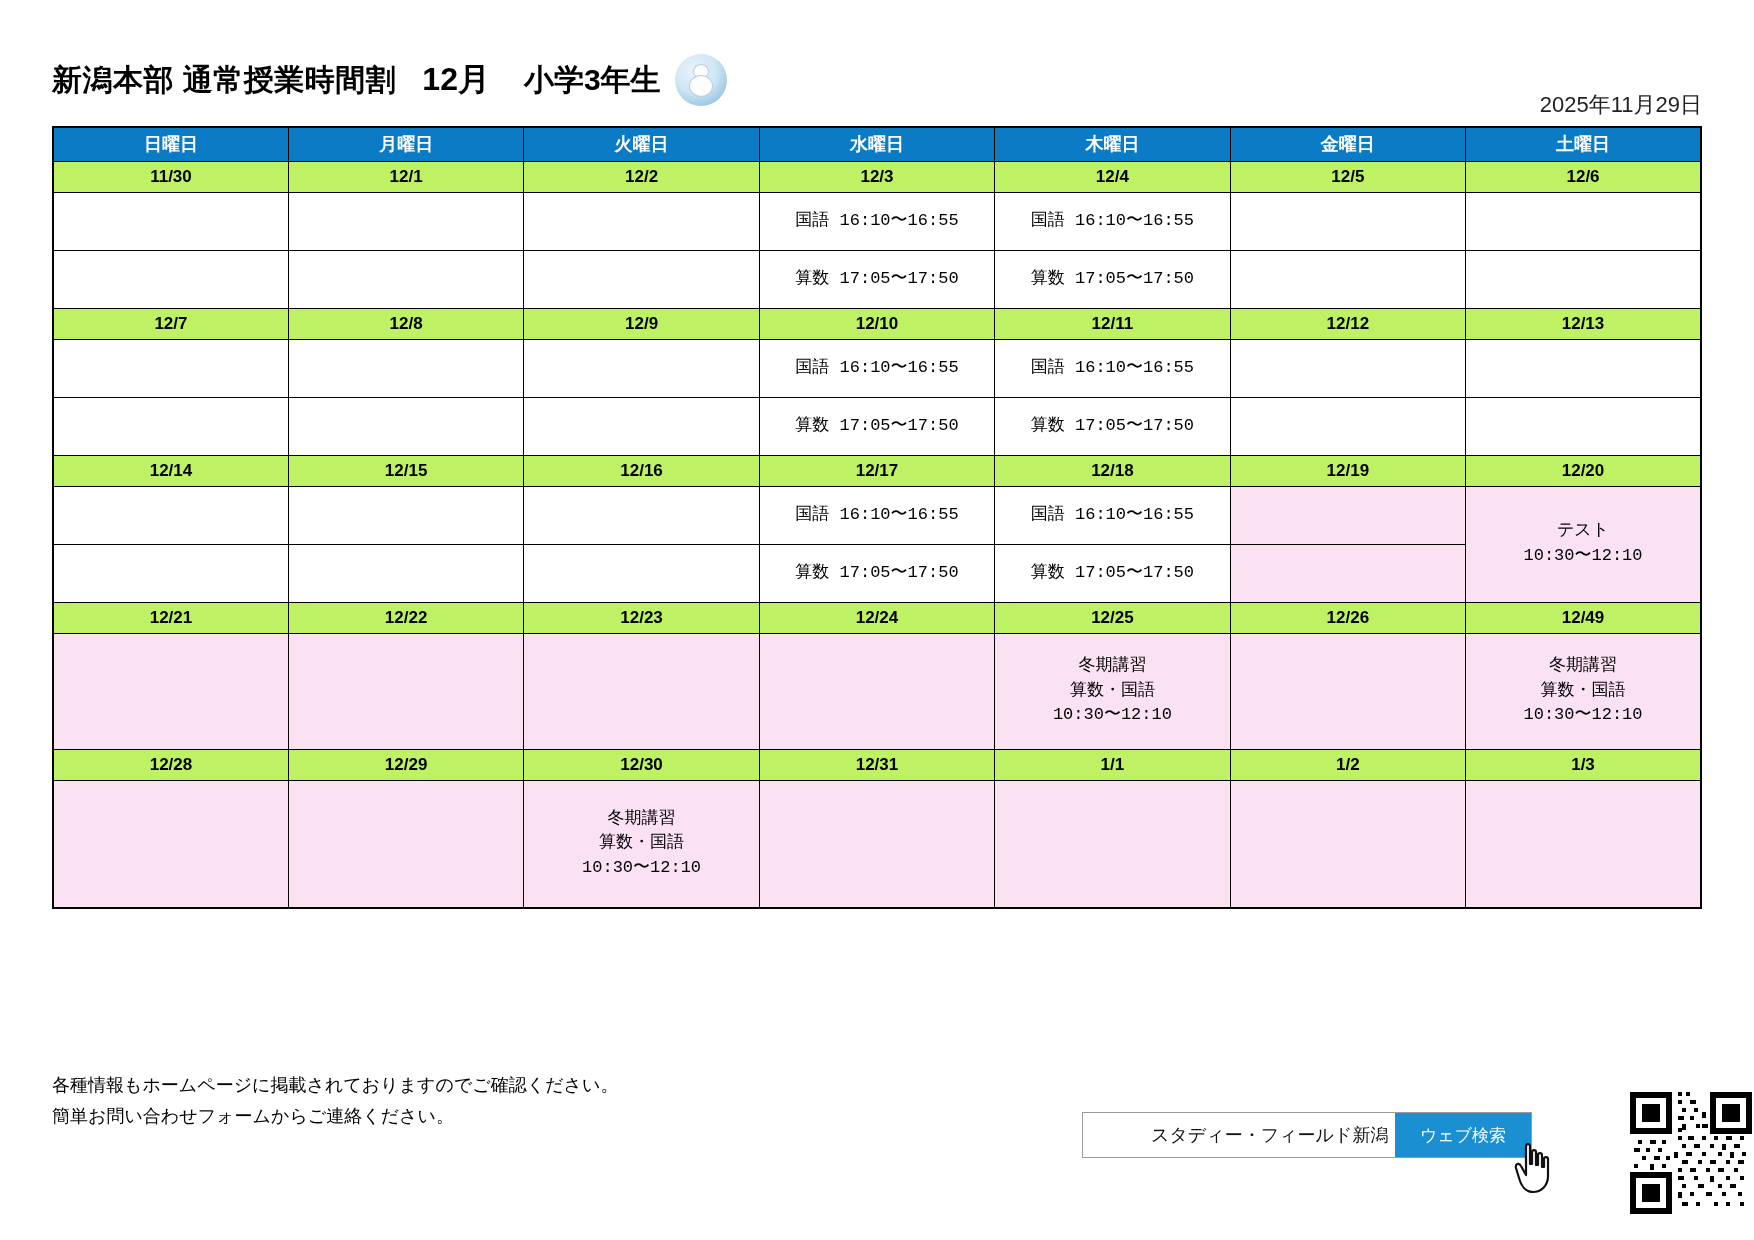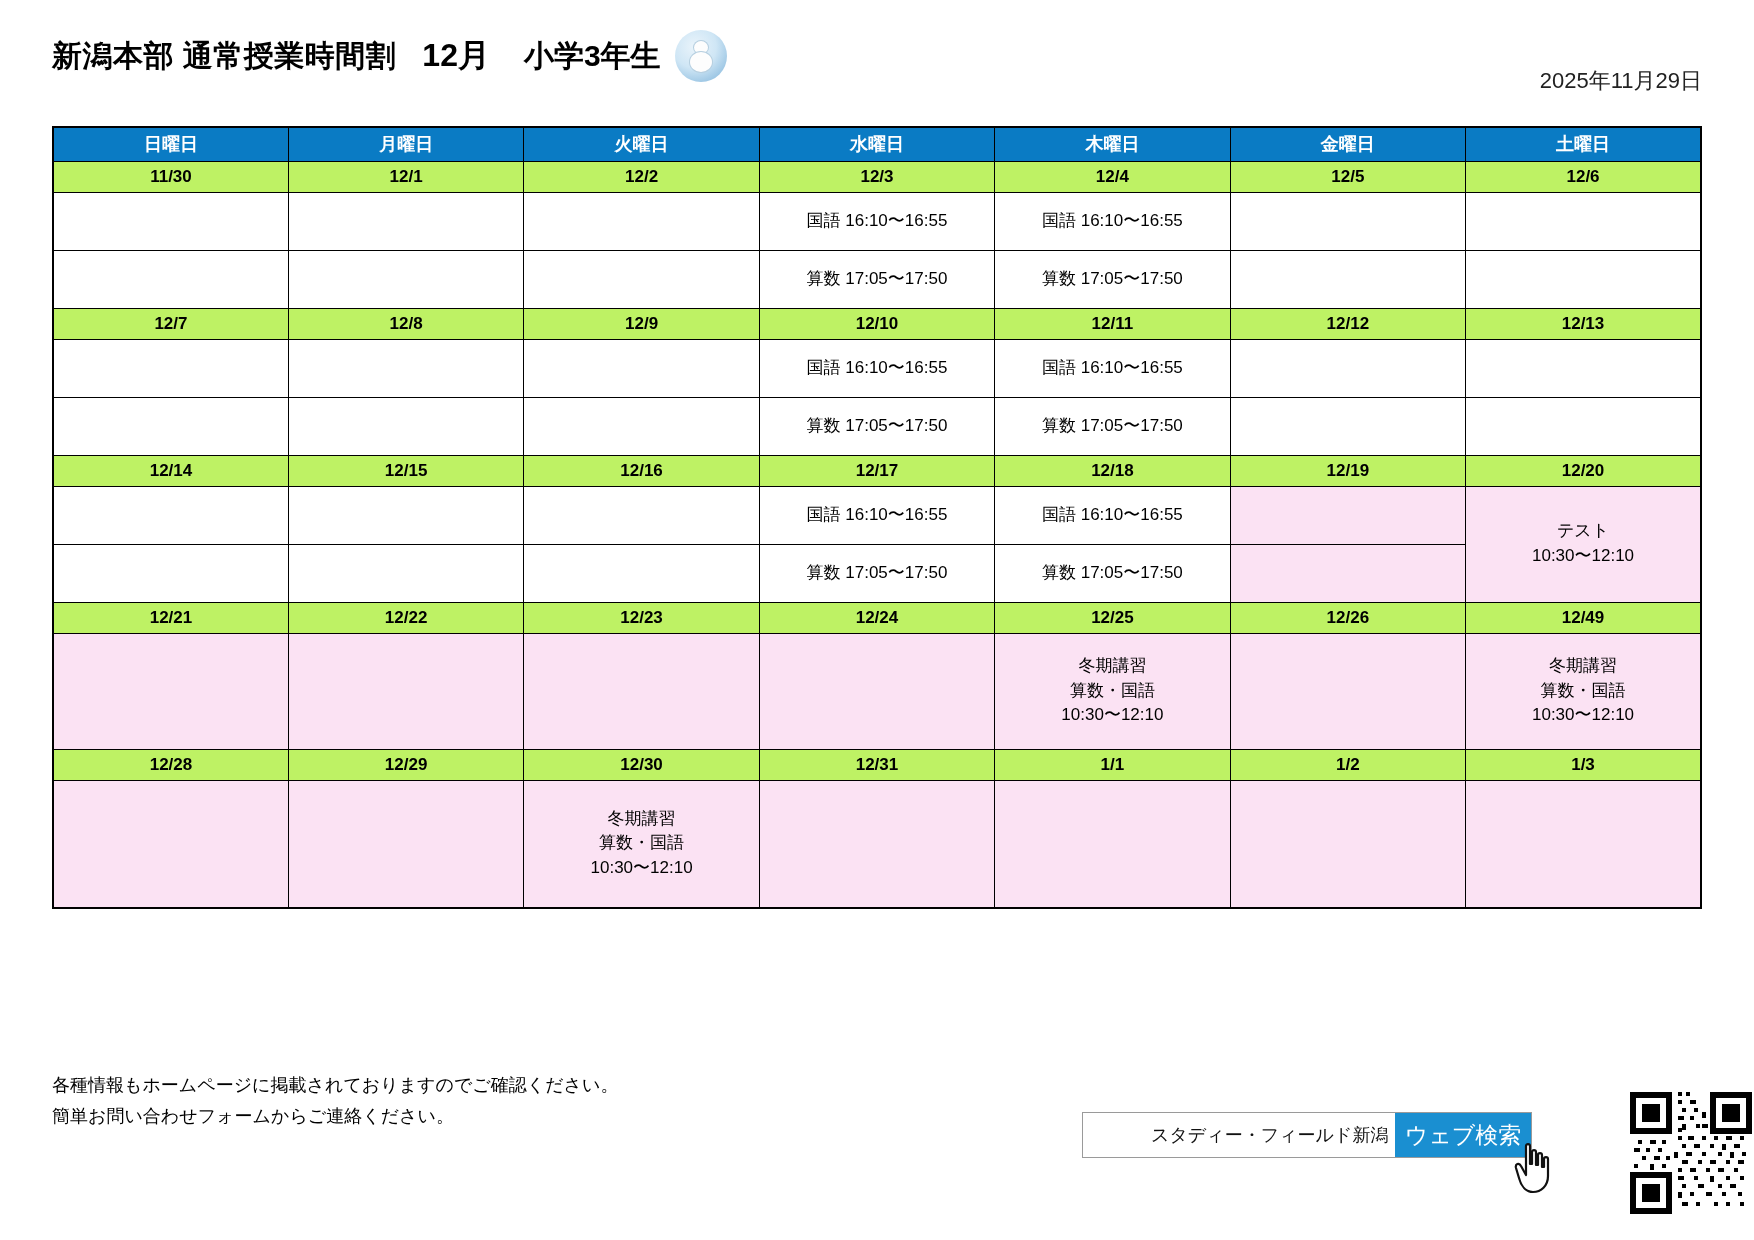--- a/index.html
+++ b/index.html
@@ -13,21 +13,21 @@
   }
   .page {
     position: relative;
     width: 1754px; height: 1240px;
     padding: 0;
   }
 
   
   .header {
     position: absolute;
-    top: 30px; left: 52px; right: 52px;
+    top: 54px; left: 52px; right: 52px;
     height: 60px;
   }
   .title-row {
     display: flex;
     align-items: center;
     gap: 0px;
   }
   .title-main {
     font-size: 30px;
     font-weight: bold;
@@ -111,20 +111,21 @@
     background: #bef264;
     font-size: 17px;
     font-weight: bold;
     height: 31px;
   }
   td.slot {
     height: 58px;
     font-size: 17px;
     background: #ffffff;
     line-height: 1.35;
+    font-family: Liberation Mono, monospace;
   }
   td.slot.pink, td.datecell.pink { background: #fbe2f3; }
   td.slot.tall { height: 116px; }
   td.slot.tall2 { height: 128px; }
   .cell-lines {
     display: flex;
     flex-direction: column;
     justify-content: center;
     align-items: center;
     line-height: 1.45;
@@ -166,21 +167,21 @@
     font-size: 18px;
     color: #111;
     background: #fff;
     white-space: nowrap;
   }
   .search-button {
     flex: 0 0 auto;
     width: 136px;
     background: #1a8fd1;
     color: #fff;
-    font-size: 23px;
+    font-size: 17px;
     display: flex;
     align-items: center;
     justify-content: center;
     white-space: nowrap;
   }
   .cursor-hand {
     position: absolute;
     left: 1462px; top: 82px;
     width: 44px; height: 52px;
   }

